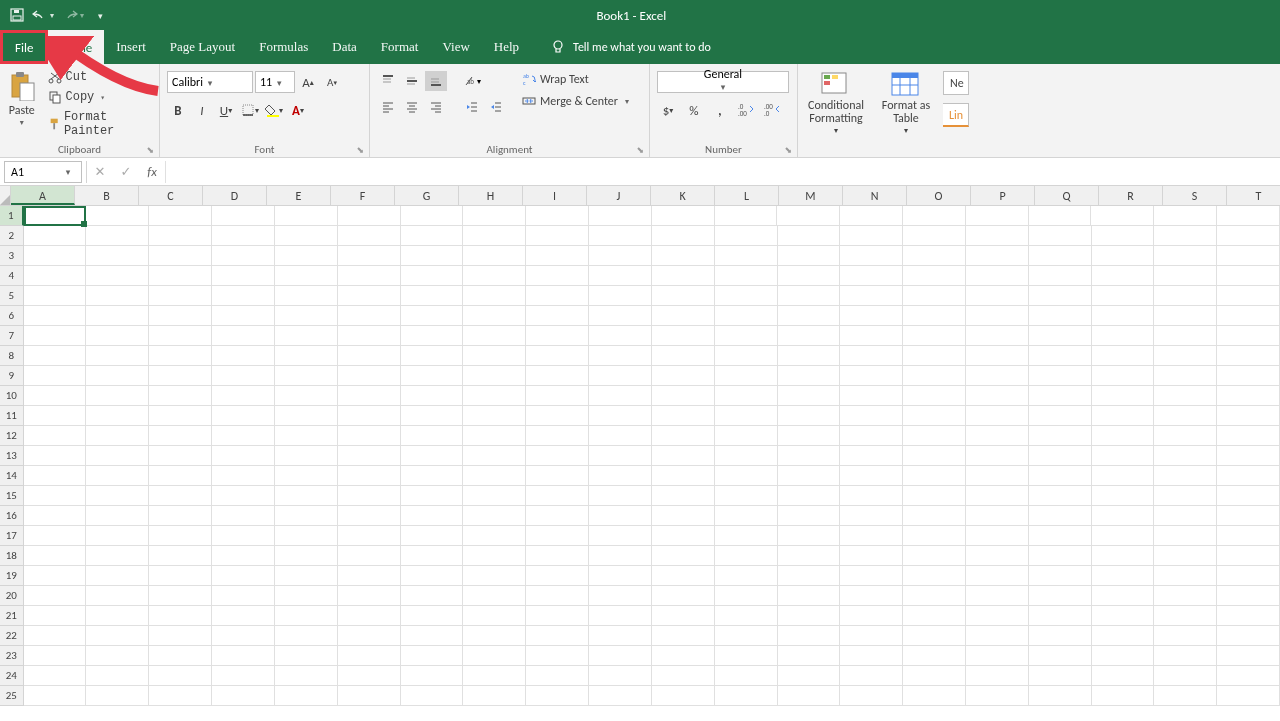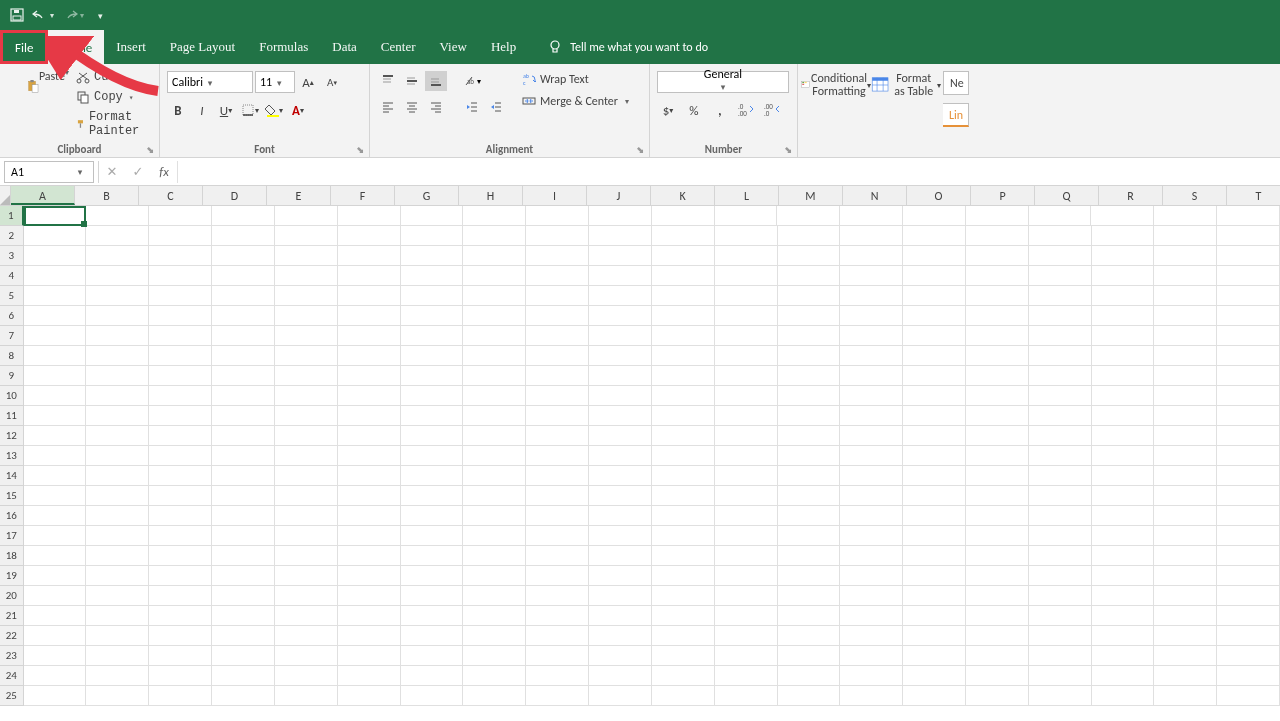--- a/index.html
+++ b/index.html
@@ -20,25 +20,25 @@
 .tellme { display: flex; align-items: center; color: #fff; margin-left: 20px; gap: 8px; }
 .bulb-icon { width: 14px; height: 14px; }
 
 
 .arrow-annotation { position: absolute; left: 48px; top: 36px; z-index: 100; pointer-events: none; }
 
 
 .ribbon { background: #f3f3f3; height: 94px; border-bottom: 1px solid #d4d4d4; display: flex; }
 .group { border-right: 1px solid #d4d4d4; display: flex; flex-direction: column; padding: 3px 3px 0 3px; }
 .group-body { flex: 1; display: flex; }
-.group-label { height: 16px; font-size: 11px; color: #666; text-align: center; display: flex; justify-content: center; align-items: center; gap: 4px; position: relative; font-weight: bold; }
+.group-label { height: 16px; font-size: 11px; color: #666; text-align: center; display: flex; justify-content: center; align-items: center; gap: 4px; position: relative; }
 .group-label .dlg { position: absolute; right: 2px; font-size: 9px; color: #999; }
 
 
-.paste-block { display: flex; flex-direction: row; width: 42px; margin-left: 24px; }
+.paste-block { display: flex; flex-direction: column; align-items: center; width: 42px; }
 .paste-icon { width: 28px; height: 30px; margin-top: 4px; }
 .paste-label { font-size: 12px; color: #444; margin-top: 2px; }
 .paste-dd { font-size: 8px; color: #666; }
 .clip-stack { display: flex; flex-direction: column; justify-content: space-around; padding-left: 4px; }
 .clip-item { display: flex; align-items: center; gap: 4px; font-size: 12px; color: #444; padding: 2px 3px; font-family: Liberation Mono, monospace; }
 .small-icon { width: 14px; height: 14px; display: inline-block; }
 
 
 .font-top { display: flex; gap: 2px; align-items: center; }
 .dd-field { border: 1px solid #c0c0c0; background: #fff; height: 22px; display: flex; align-items: center; padding: 0 4px; font-size: 12px; }
@@ -54,35 +54,35 @@
 .wrap-merge { display: flex; flex-direction: column; padding: 4px 4px 0 8px; gap: 6px; }
 .wm-item { display: flex; align-items: center; gap: 4px; font-size: 12px; color: #444; padding: 1px 3px; }
 
 
 .num-stack { display: flex; flex-direction: column; padding: 4px 4px 0 4px; gap: 6px; }
 .num-dd { border: 1px solid #c0c0c0; background: #fff; height: 22px; width: 132px; display: flex; align-items: center; padding: 0 4px; justify-content: flex-end; flex-direction: column; }
 .num-row { display: flex; gap: 4px; align-items: center; }
 
 
 .styles-group { display: flex; align-items: flex-start; }
-.big-btn { display: flex; flex-direction: row; align-items: center; width: 70px; padding-top: 4px; font-size: 12px; color: #444; text-align: center; }
+.big-btn { display: flex; flex-direction: column; align-items: center; width: 70px; padding-top: 4px; font-size: 12px; color: #444; text-align: center; }
 .big-icon { width: 32px; height: 28px; }
 .style-gallery { display: grid; grid-template-columns: repeat(3, 100px); gap: 2px; padding: 4px 2px; }
 .style-cell { height: 24px; border: 1px solid #c0c0c0; display: flex; align-items: center; padding: 0 6px; font-size: 12px; }
 .style-normal { background: #fff; border: 2px solid #888; }
 .style-bad { background: #f8c7cd; color: #9c0006; }
 .style-good { background: #c6efce; color: #006100; }
 .style-check { background: #a5a5a5; color: #fff; border: 2px solid #555; }
 .style-explan { background: #fff; color: #7f7f7f; font-style: italic; }
 .style-input { background: #ffcc99; color: #3f3f76; }
 .style-partial { background: #fff; color: #444; border-left: none; }
 
 
 .formula-bar { height: 28px; border-bottom: 1px solid #d4d4d4; display: flex; align-items: center; background: #fff; }
-.name-box { width: 90px; border: 1px solid #c0c0c0; height: 22px; margin: 4px 4px; display: flex; align-items: center; padding: 0 6px; background: #fff; justify-content: space-between; }
+.name-box { width: 78px; border: 1px solid #c0c0c0; height: 22px; margin: 4px 4px; display: flex; align-items: center; padding: 0 6px; background: #fff; justify-content: space-between; }
 .fb-btns { display: flex; align-items: center; border-left: 1px solid #d4d4d4; height: 22px; }
 .fb-btn { width: 26px; text-align: center; color: #aaa; font-size: 13px; }
 .fx { font-style: italic; color: #666; }
 .formula-input { flex: 1; height: 22px; border-left: 1px solid #e0e0e0; }
 
 
 .grid-area { overflow: hidden; }
 .col-headers { display: flex; height: 20px; border-bottom: 1px solid #d4d4d4; }
 .corner { width: 24px; border-right: 1px solid #d4d4d4; background: #f0f0f0; display:flex; align-items:flex-end; justify-content:flex-end; }
 .corner svg { width: 10px; height: 10px; }
@@ -116,31 +116,32 @@
         <span style="font-size:8px;margin-left:2px;">▾</span>
       </span>
     <span style="opacity:0.5">
         <svg width="16" height="12" viewBox="0 0 16 12">
           <path d="M11 2 L15 5 L11 8 M15 5 Q8 5 6 9" fill="none" stroke="#fff" stroke-width="1.3"></path>
         </svg>
         <span style="font-size:8px;margin-left:2px;">▾</span>
       </span>
     <span style="font-size:9px;margin-left:6px;">▾</span>
   </div>
+  <div class="title-center">Book1  -  Excel</div>
   <div style="width:120px"></div>
 </div>
 
 <div class="tab-row">
   <div class="tab file">File</div>
   <div class="tab active">Home</div>
   <div class="tab dimmer">Insert</div>
   <div class="tab dimmer">Page Layout</div>
   <div class="tab dimmer">Formulas</div>
   <div class="tab dimmer">Data</div>
-  <div class="tab dimmer">Center</div>
+  <div class="tab dimmer">Format</div>
   <div class="tab dimmer">View</div>
   <div class="tab dimmer">Help</div>
   <div class="tellme">
     <svg class="bulb-icon" viewBox="0 0 14 14">
         <circle cx="7" cy="5" r="4" fill="none" stroke="#fff" stroke-width="1.2"></circle>
         <path d="M5 9 L5 12 L9 12 L9 9" fill="none" stroke="#fff" stroke-width="1.2"></path>
       </svg>
     <span>Tell me what you want to do</span>
   </div>
 </div>

